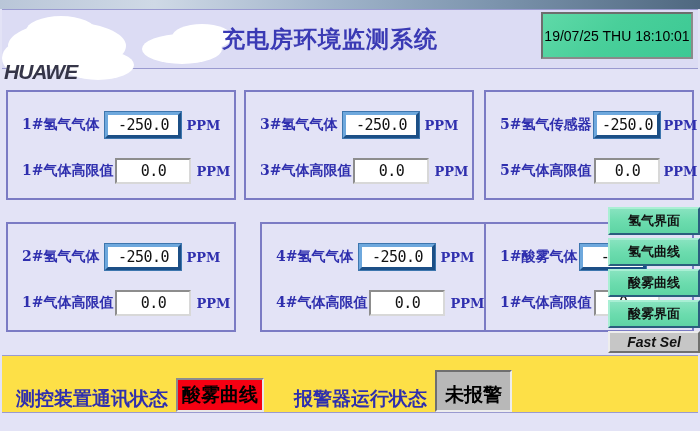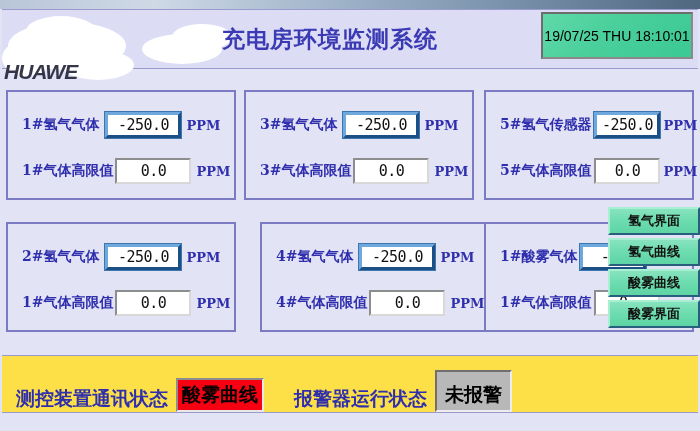--- a/index.html
+++ b/index.html
@@ -445,15 +445,18 @@
     </div>
     <div class="fastsel-btn">
       <span class="t">氢气曲线</span>
     </div>
     <div class="fastsel-btn">
       <span class="t">酸雾曲线</span>
     </div>
     <div class="fastsel-btn">
       <span class="t">酸雾界面</span>
     </div>
+    <div class="fastsel-footer">
+      <span class="t">Fast Sel</span>
+    </div>
   </div>
 
 </div>
 
 </body></html>

